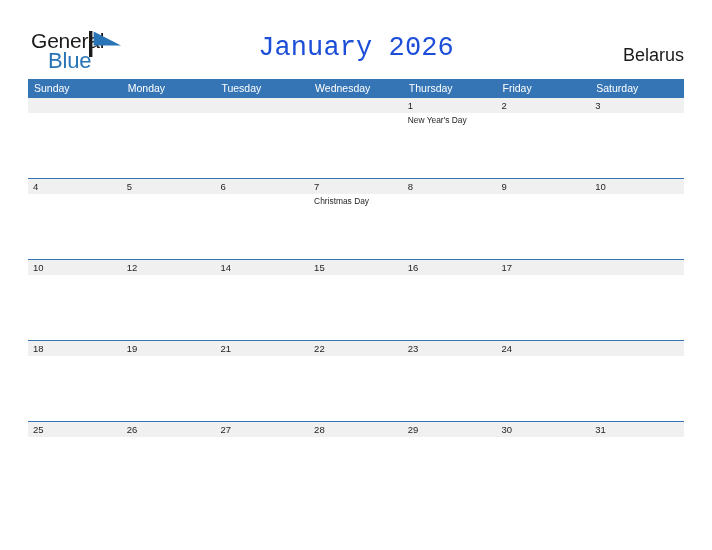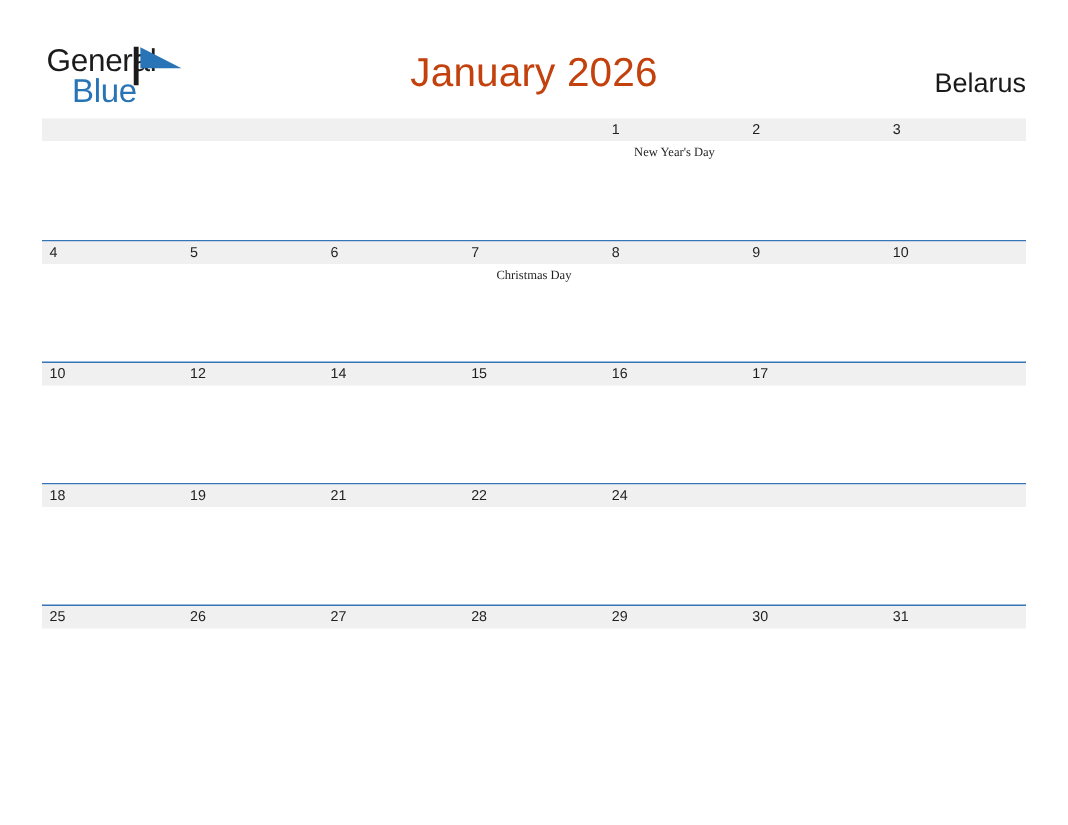--- a/index.html
+++ b/index.html
@@ -66,22 +66,22 @@
     height: 26px;
   }
 
   .cal-title {
     position: absolute;
     left: 0;
     top: 33px;
     width: 712px;
     text-align: center;
     font-size: 27px;
-    color: #c2410c;
-    font-family: Liberation Sans, sans-serif;
+    color: #1d4ed8;
+    font-family: Liberation Mono, monospace;
     letter-spacing: 0.1px;
   }
 
   .country {
     position: absolute;
     right: 28px;
     top: 45px;
     font-size: 18px;
     color: #1a1a1a;
     font-family: "Liberation Sans", sans-serif;
@@ -151,23 +151,22 @@
     font-size: 9.5px;
     color: #1f1f1f;
     font-family: "Liberation Sans", sans-serif;
   }
   .event {
     display: block;
     margin-top: 2px;
     font-size: 8.4px;
     line-height: 11px;
     color: #1f1f1f;
-    font-family: Liberation Serif, serif;
+    font-family: Liberation Sans, sans-serif;
     white-space: nowrap;
-    text-align: center;
   }
   .cell.empty .daynum {
     visibility: hidden;
   }
 </style>
 </head>
 <body>
 
 <div class="page">
 
@@ -185,20 +184,29 @@
     </div>
 
     <div class="cal-title">January 2026</div>
 
     <div class="country">Belarus</div>
 
   </div>
 
   <div class="calendar">
 
+    <div class="dow-row">
+      <div class="dow">Sunday</div>
+      <div class="dow">Monday</div>
+      <div class="dow">Tuesday</div>
+      <div class="dow">Wednesday</div>
+      <div class="dow">Thursday</div>
+      <div class="dow">Friday</div>
+      <div class="dow">Saturday</div>
+    </div>
 
     <div class="week">
       <div class="band"></div>
       <div class="cells">
         <div class="cell empty">
             <span class="daynum"></span>
             <span class="event"></span>
           </div>
         <div class="cell empty">
             <span class="daynum"></span>
@@ -304,20 +312,24 @@
           </div>
         <div class="cell">
             <span class="daynum">21</span>
             <span class="event"></span>
           </div>
         <div class="cell">
             <span class="daynum">22</span>
             <span class="event"></span>
           </div>
         <div class="cell">
+            <span class="daynum">23</span>
+            <span class="event"></span>
+          </div>
+        <div class="cell">
             <span class="daynum">24</span>
             <span class="event"></span>
           </div>
       </div>
     </div>
 
     <div class="week">
       <div class="band"></div>
       <div class="cells">
         <div class="cell">

